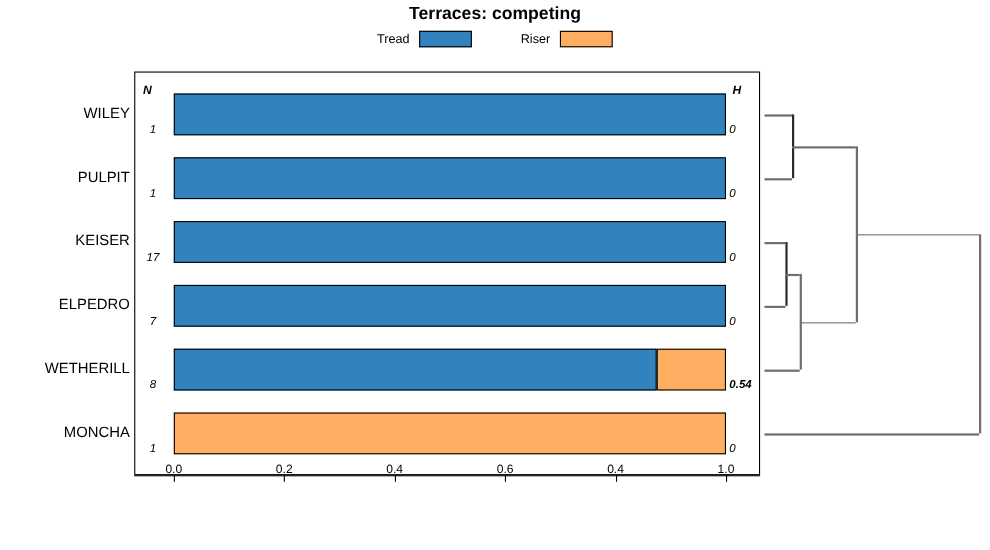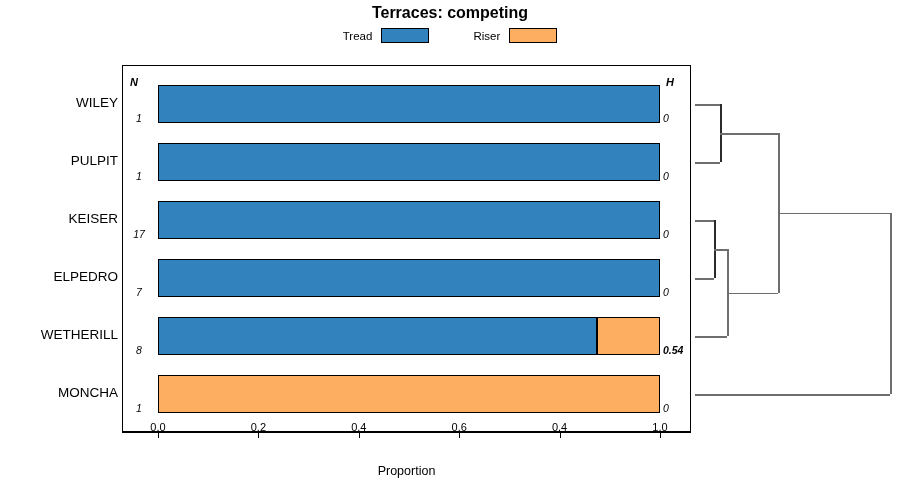--- a/index.html
+++ b/index.html
@@ -223,21 +223,20 @@
       <div class="abs x-tick-label" style="left: 258.4px;">0.2</div>
       <div class="abs x-tick" style="left: 358.8px;"></div>
       <div class="abs x-tick-label" style="left: 358.8px;">0.4</div>
       <div class="abs x-tick" style="left: 459.2px;"></div>
       <div class="abs x-tick-label" style="left: 459.2px;">0.6</div>
       <div class="abs x-tick" style="left: 559.6px;"></div>
       <div class="abs x-tick-label" style="left: 559.6px;">0.4</div>
       <div class="abs x-tick" style="left: 660px;"></div>
       <div class="abs x-tick-label" style="left: 660px; text-align: center;">1.0</div>
     </div>
-  <div class="abs" id="x-axis-title">Proportion</div>
 
   <div class="abs" id="dendrogram">
       <div class="dendro-h" style="left: 4px; width: 25px; top: 39px;"></div>
       <div class="dendro-h" style="left: 4px; width: 25px; top: 97px;"></div>
       <div class="dendro-v dendro-dark" style="left: 29px; top: 39px; height: 58px;"></div>
       <div class="dendro-h" style="left: 4px; width: 19px; top: 155px;"></div>
       <div class="dendro-h" style="left: 4px; width: 19px; top: 213px;"></div>
       <div class="dendro-v dendro-dark" style="left: 23px; top: 155px; height: 58px;"></div>
       <div class="dendro-h" style="left: 23px; width: 13px; top: 184px;"></div>
       <div class="dendro-h" style="left: 4px; width: 32px; top: 271px;"></div>

